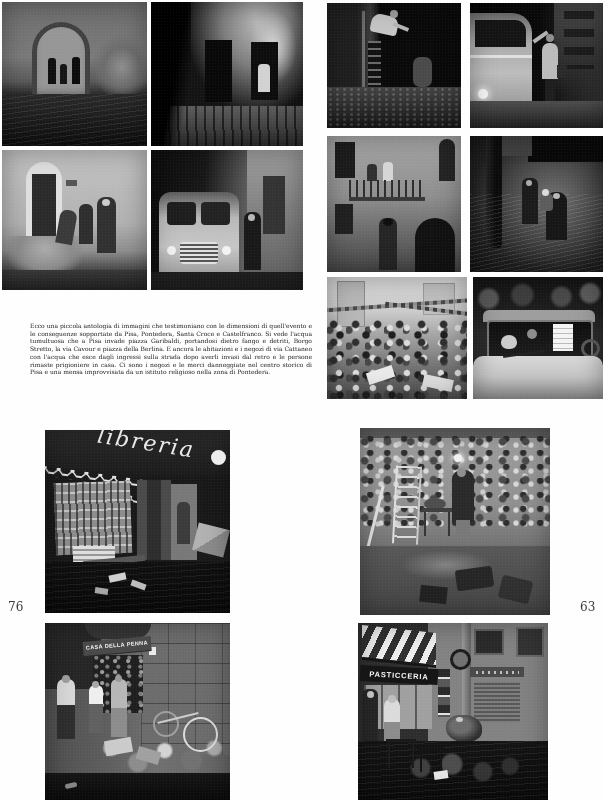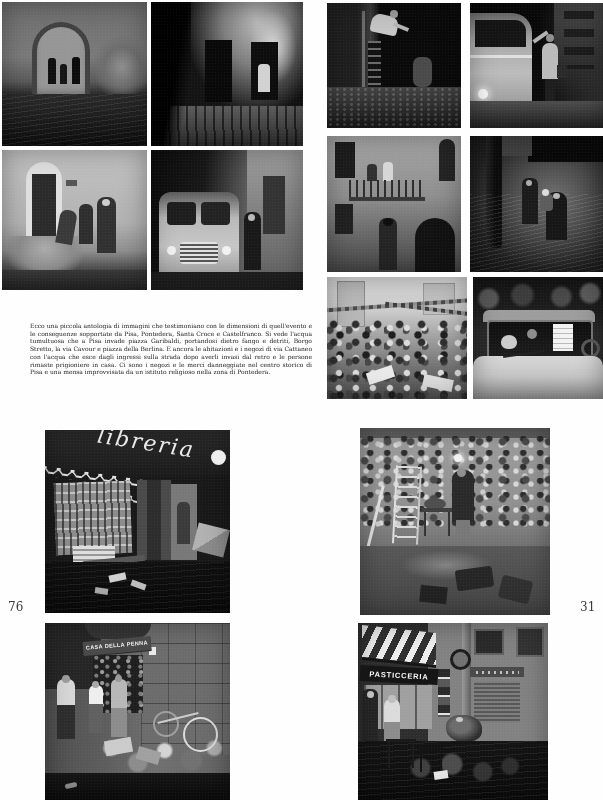--- a/index.html
+++ b/index.html
@@ -556,13 +556,13 @@
   <div class="table1"></div>
   <div class="t1l1"></div>
   <div class="t1l2"></div>
   <div class="table2"></div>
   <div class="t2l1"></div>
   <div class="t2l2"></div>
   <div class="paper"></div>
 </div>
 
 <div class="folio" id="folio-left">76</div>
-<div class="folio" id="folio-right">31</div>
+<div class="folio" id="folio-right">63</div>
 
 </body></html>

